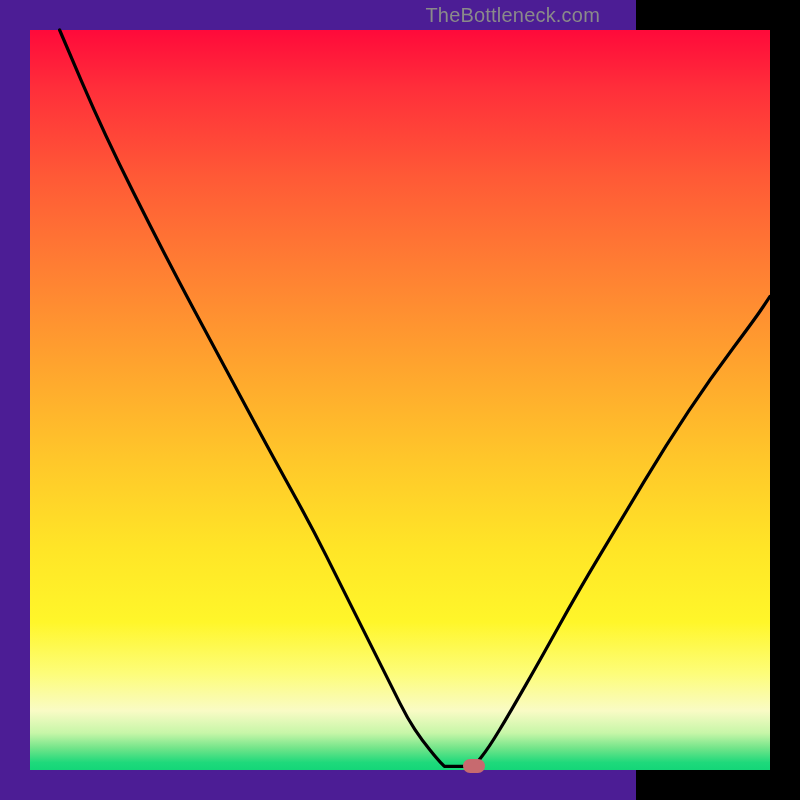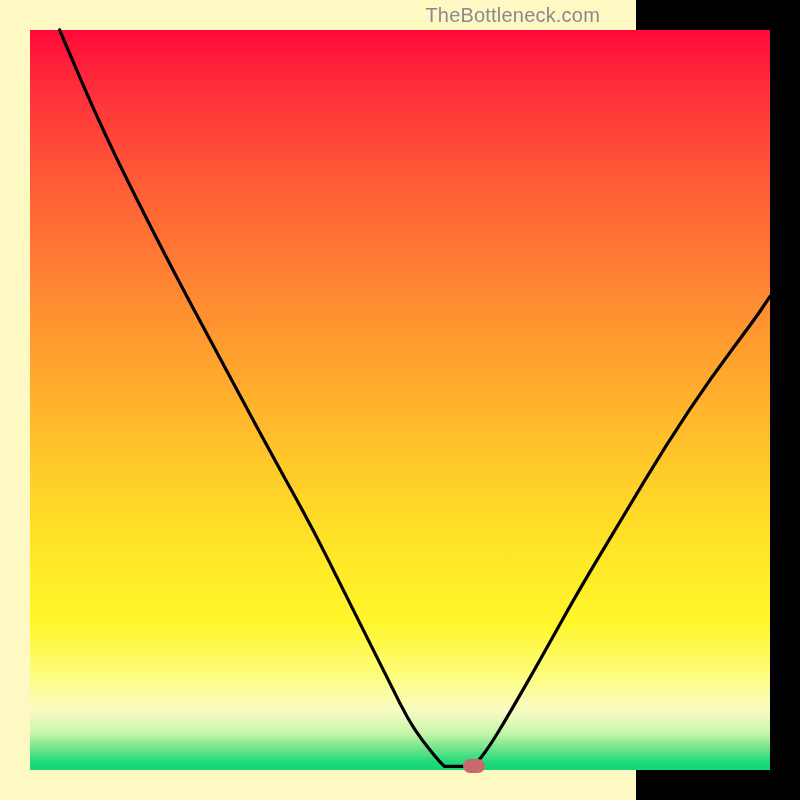--- a/index.html
+++ b/index.html
@@ -8,21 +8,21 @@
     width: 800px;
     height: 800px;
     background: #000;
     overflow: hidden;
     font-family: Arial, Helvetica, sans-serif;
   }
   .frame {
     position: relative;
     width: 636px;
     height: 800px;
-    background: #fef9c3;
+    background: #4c1d95;
   }
   .plot-area {
     position: absolute;
     left: 30px;
     top: 30px;
     width: 740px;
     height: 740px;
     
     background: linear-gradient(
       to bottom,

